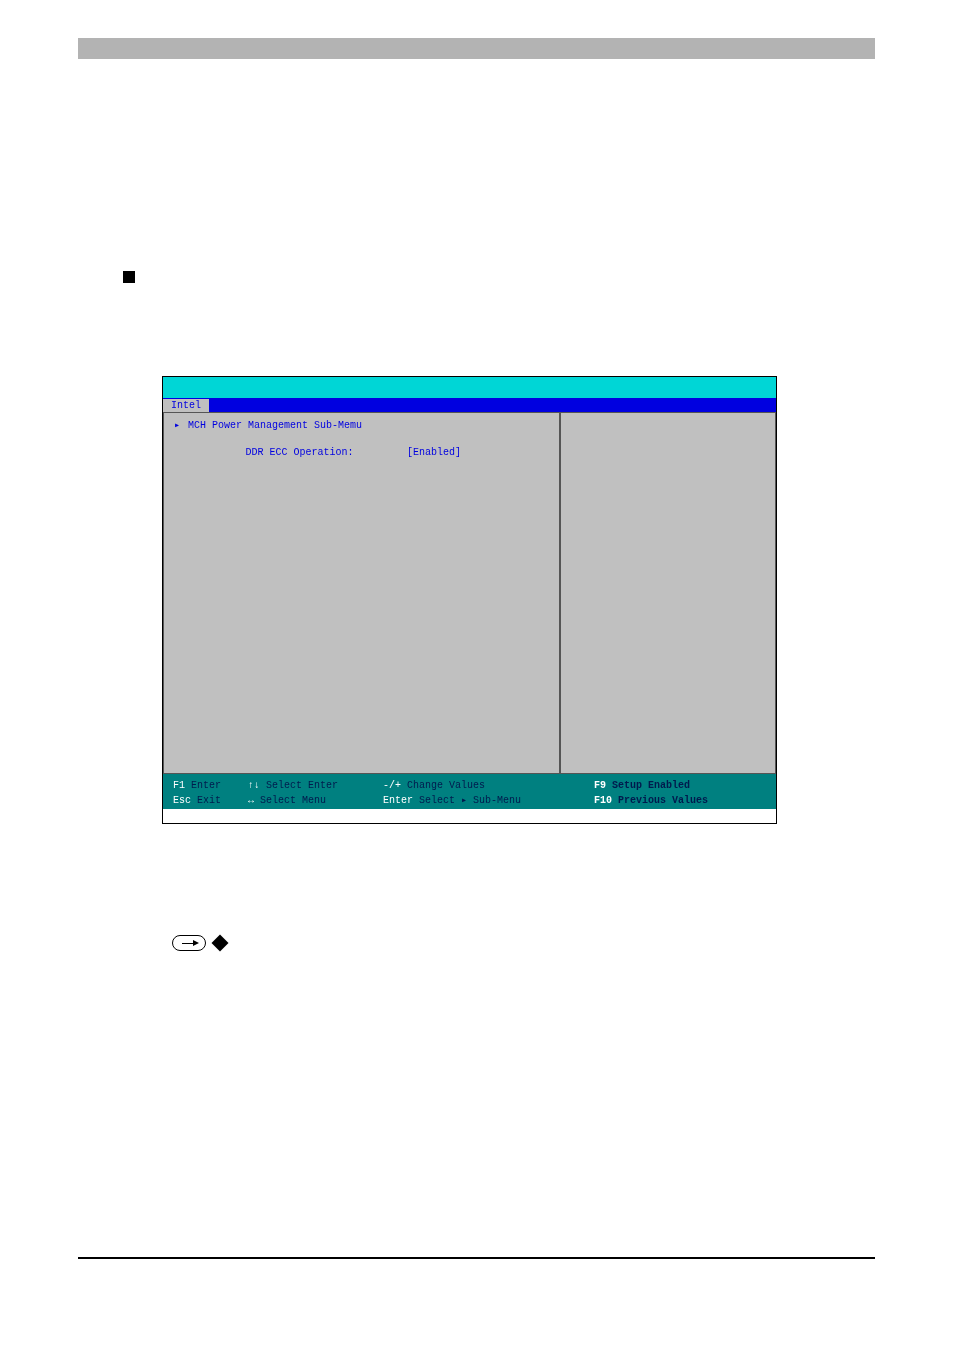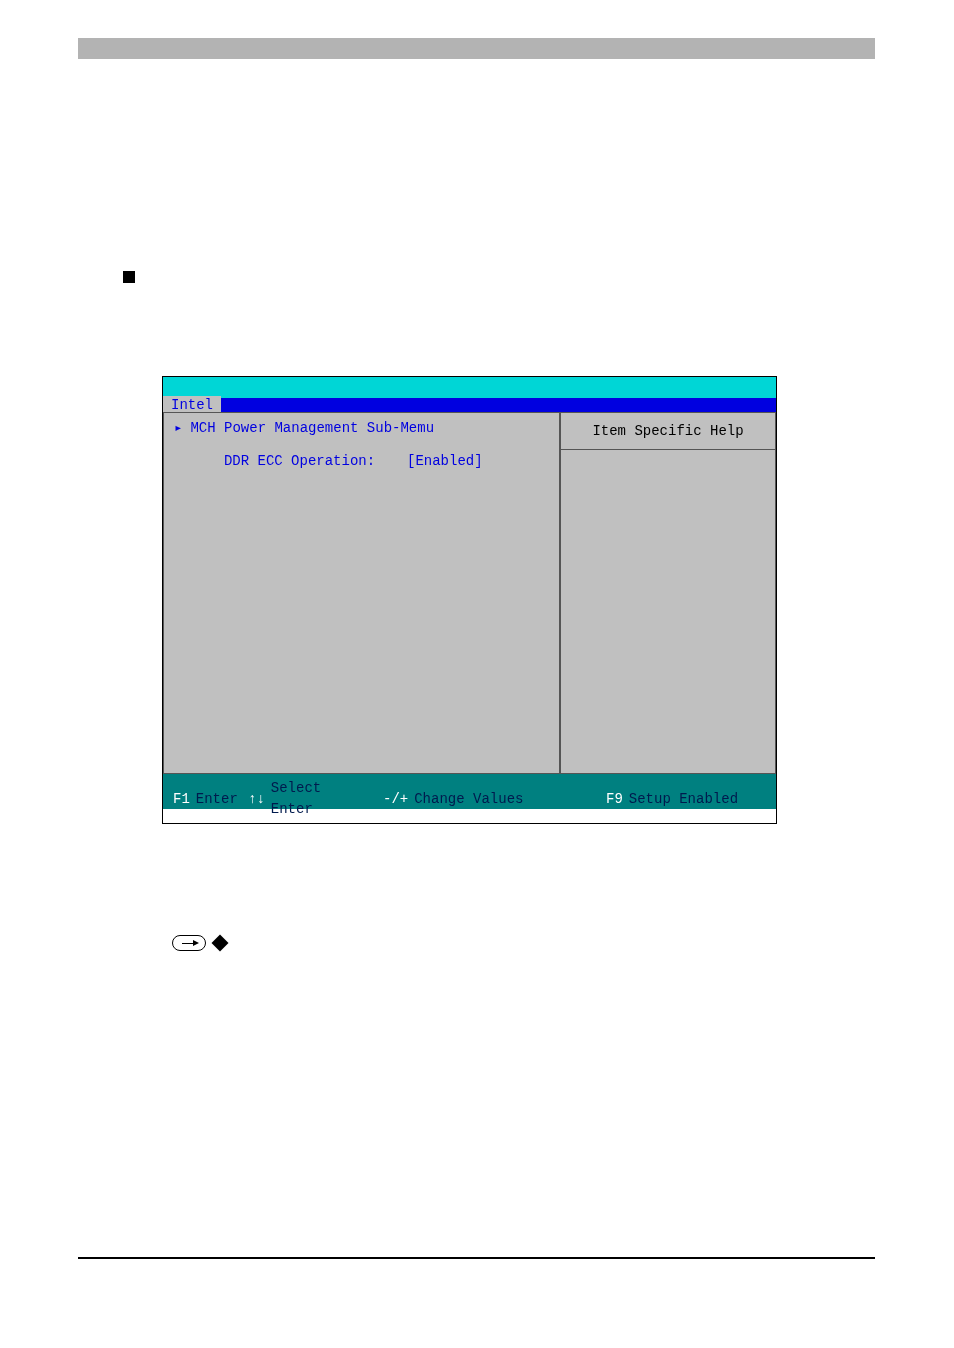--- a/index.html
+++ b/index.html
@@ -27,21 +27,21 @@
   background: #000000;
 }
 .bios-container {
   position: absolute;
   top: 376px;
   left: 162px;
   width: 615px;
   height: 448px;
   border: 1px solid #000;
   font-family: "Courier New", monospace;
-  font-size: 14px;
+  font-size: 10px;
 }
 .bios-top-bar {
   background: #00d6d6;
   height: 21px;
 }
 .bios-menu-bar {
   background: #0000e0;
   height: 14px;
   display: flex;
   align-items: center;
@@ -94,21 +94,21 @@
 }
 .bios-help-body {
   background: #c0c0c0;
   flex: 1;
   padding: 6px;
 }
 .bios-footer {
   background: #008080;
   height: 35px;
   display: flex;
-  align-items: flex-end;
+  align-items: flex-start;
   flex-wrap: wrap;
   padding: 4px 10px;
   line-height: 1.5;
 }
 .bios-footer-key {
   color: #ffffff;
   margin-right: 6px;
 }
 .bios-footer-text {
   color: #001a4d;
@@ -117,21 +117,21 @@
 .bios-footer-row {
   width: 100%;
   display: flex;
   align-items: center;
 }
 .footer-col { display:inline-flex; align-items:center; }
 .fc1 { width: 75px; }
 .fc2 { width: 135px; }
 .fc3 { width: 195px; }
 .fc4 { flex: 1; justify-content: flex-start; }
-.fc4-inner { margin-left: 28px; display:flex; }
+.fc4-inner { margin-left: 16px; display:flex;font-weight:bold; }
 .diamond {
   position: absolute;
   top: 937px;
   left: 214px;
   width: 12px;
   height: 12px;
   background: #000;
   transform: rotate(45deg);
 }
 .arrow-box {
@@ -188,21 +188,20 @@
         <span class="bios-pointer">▸</span>
         <span>MCH Power Management Sub-Memu</span>
       </div>
       <div style="height:10px"></div>
       <div class="bios-row" style="padding-left:18px;">
         <span class="bios-label">DDR ECC Operation:</span>
         <span class="bios-value">[Enabled]</span>
       </div>
     </div>
     <div class="bios-help">
-      <div class="bios-help-header">Item Specific Help</div>
       <div class="bios-help-body"></div>
     </div>
   </div>
   <div class="bios-footer">
     <div class="bios-footer-row">
       <span class="footer-col fc1">
         <span class="bios-footer-key">F1</span>
         <span class="bios-footer-text">Enter</span>
       </span>
       <span class="footer-col fc2">
@@ -213,20 +212,40 @@
         <span class="bios-footer-key">-/+</span>
         <span class="bios-footer-text">Change Values</span>
       </span>
       <span class="footer-col fc4">
           <span class="fc4-inner">
         <span class="bios-footer-key">F9</span>
         <span class="bios-footer-text">Setup Enabled</span>
       </span>
         </span>
     </div>
+    <div class="bios-footer-row">
+      <span class="footer-col fc1">
+        <span class="bios-footer-key">Esc</span>
+        <span class="bios-footer-text">Exit</span>
+      </span>
+      <span class="footer-col fc2">
+        <span class="bios-footer-key">↔</span>
+        <span class="bios-footer-text">Select Menu</span>
+      </span>
+      <span class="footer-col fc3">
+        <span class="bios-footer-key">Enter</span>
+        <span class="bios-footer-text">Select ▸ Sub-Menu</span>
+      </span>
+      <span class="footer-col fc4">
+          <span class="fc4-inner">
+        <span class="bios-footer-key">F10</span>
+        <span class="bios-footer-text">Previous Values</span>
+      </span>
+        </span>
+    </div>
   </div>
 </div>
 
 <div class="arrow-box">
   <div class="arrow-line">
     <div class="arrow-head"></div>
   </div>
 </div>
 <div class="diamond"></div>
 

